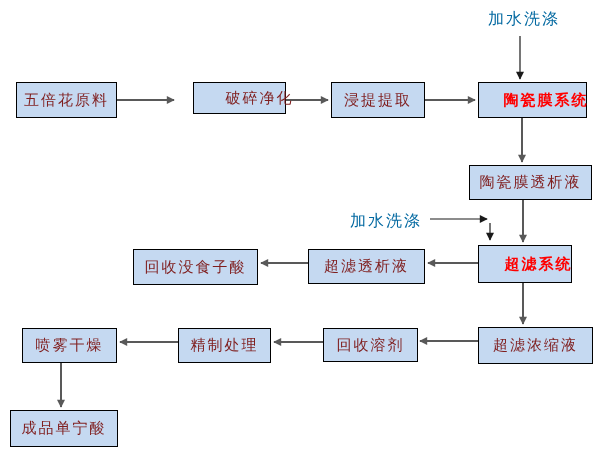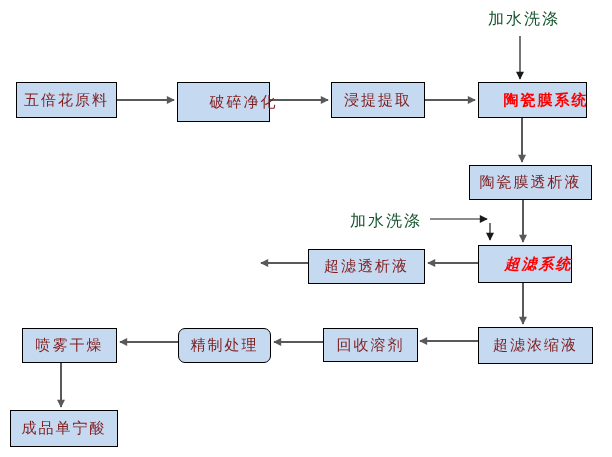--- a/index.html
+++ b/index.html
@@ -21,21 +21,21 @@
     color:#7f1d1d;white-space:nowrap;
   }
   .node.hl{
     color:var(--highlight-text,#f00);
     font-weight:bold;
     padding-left:27px;
   }
   .float-label{
     position:absolute;
     font-size:16px;letter-spacing:2px;
-    color:#14532d;white-space:nowrap;
+    color:#0369a1;white-space:nowrap;
   }
   .arrow-layer line.g{stroke:var(--arrow-gray,#595959);stroke-width:2;}
   .arrow-layer line.b{stroke:var(--arrow-black,#1a1a1a);stroke-width:1.2;}
   .mk-g{fill:var(--arrow-gray,#595959);}
   .mk-b{fill:var(--arrow-black,#1a1a1a);}
 </style>
 </head>
 <body>
 
 <div class="canvas" style="--bg: #ffffff; --box-fill: #c5d9f1; --box-border: #000000; --highlight-text: #ff0000; --arrow-gray: #595959; --arrow-black: #1a1a1a;">
@@ -63,25 +63,26 @@
     <line class="g" x1="478" y1="341" x2="420" y2="341" marker-end="url(#ag)"></line>
     <line class="g" x1="323" y1="342" x2="274" y2="342" marker-end="url(#ag)"></line>
     <line class="g" x1="178" y1="342" x2="120" y2="342" marker-end="url(#ag)"></line>
     <line class="g" x1="61" y1="363" x2="61" y2="407" marker-end="url(#ag)"></line>
   </svg>
 
   <div class="float-label" style="left:488px;top:9px;">加水洗涤</div>
   <div class="float-label" style="left:350px;top:211px;">加水洗涤</div>
 
   <div class="node" style="left:16px;  top:82px;  width:101px; height:36px;">五倍花原料</div>
-  <div class="node" style="left:177px; top:82px;  width:93px;  height:40px;padding-left:40px;">破碎净化</div>
+  <div class="node" style="left:193px; top:82px;  width:93px;  height:32px;padding-left:40px;">破碎净化</div>
   <div class="node" style="left:331px; top:82px;  width:94px;  height:36px;">浸提提取</div>
   <div class="node hl" style="left:478px; top:82px;  width:109px; height:36px;">陶瓷膜系统</div>
   <div class="node" style="left:469px; top:165px; width:123px; height:35px;text-align:center;">陶瓷膜透析液</div>
+  <div class="node" style="left:133px; top:249px; width:125px; height:36px;">回收没食子酸</div>
   <div class="node" style="left:308px; top:249px; width:117px; height:35px;">超滤透析液</div>
-  <div class="node hl" style="left:478px; top:245px; width:94px;  height:38px;font-style:italic;">超滤系统</div>
+  <div class="node hl" style="left:478px; top:245px; width:94px;  height:38px;">超滤系统</div>
   <div class="node" style="left:22px;  top:328px; width:95px;  height:35px;">喷雾干燥</div>
-  <div class="node" style="left:178px; top:328px; width:93px;  height:35px;border-radius:7px;">精制处理</div>
+  <div class="node" style="left:178px; top:328px; width:93px;  height:35px;">精制处理</div>
   <div class="node" style="left:323px; top:328px; width:95px;  height:34px;">回收溶剂</div>
   <div class="node" style="left:478px; top:327px; width:115px; height:37px;">超滤浓缩液</div>
   <div class="node" style="left:10px;  top:410px; width:108px; height:37px;">成品单宁酸</div>
 
 </div>
 
 </body></html>

